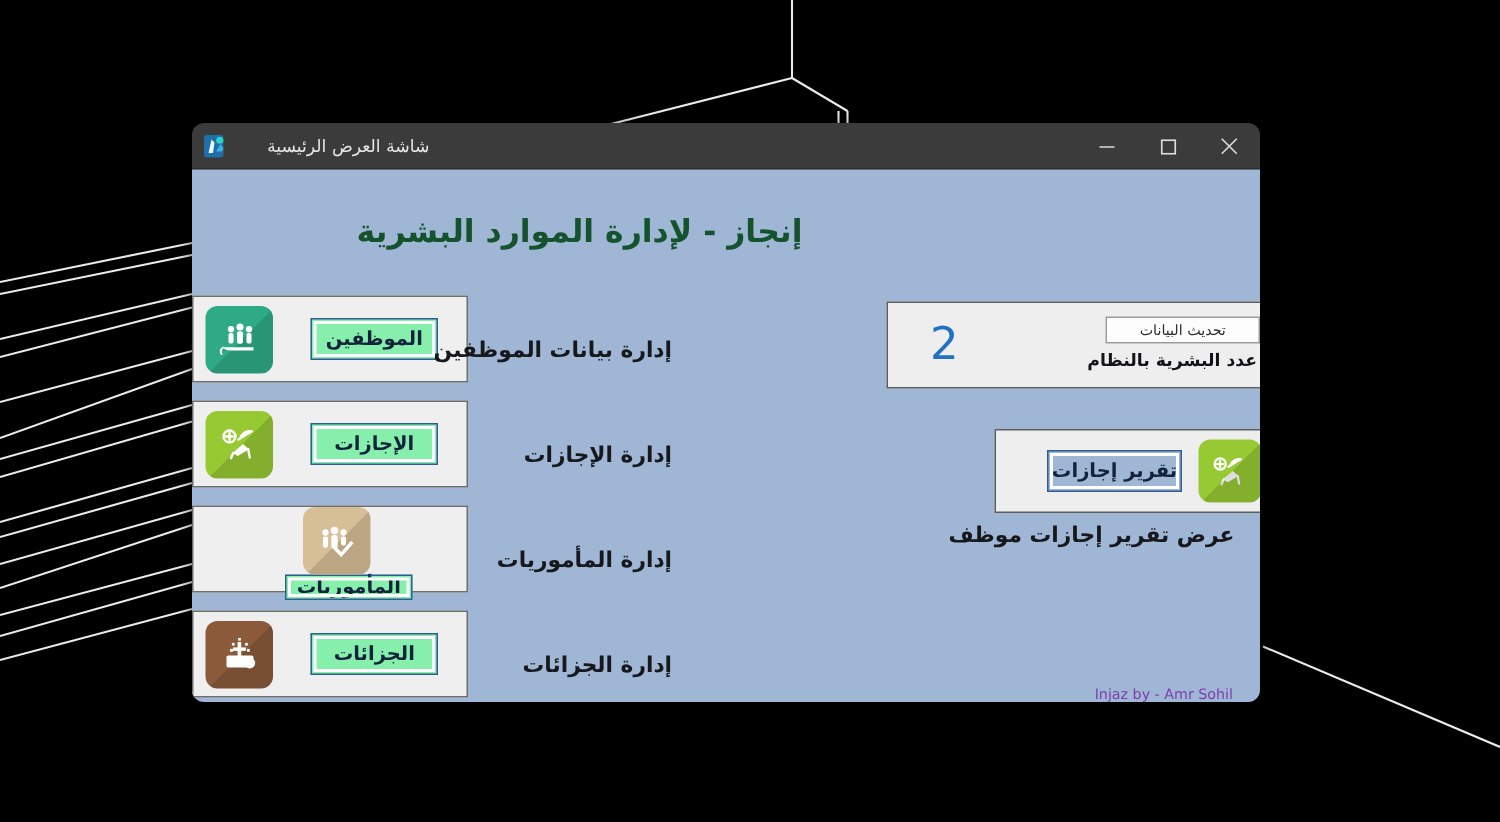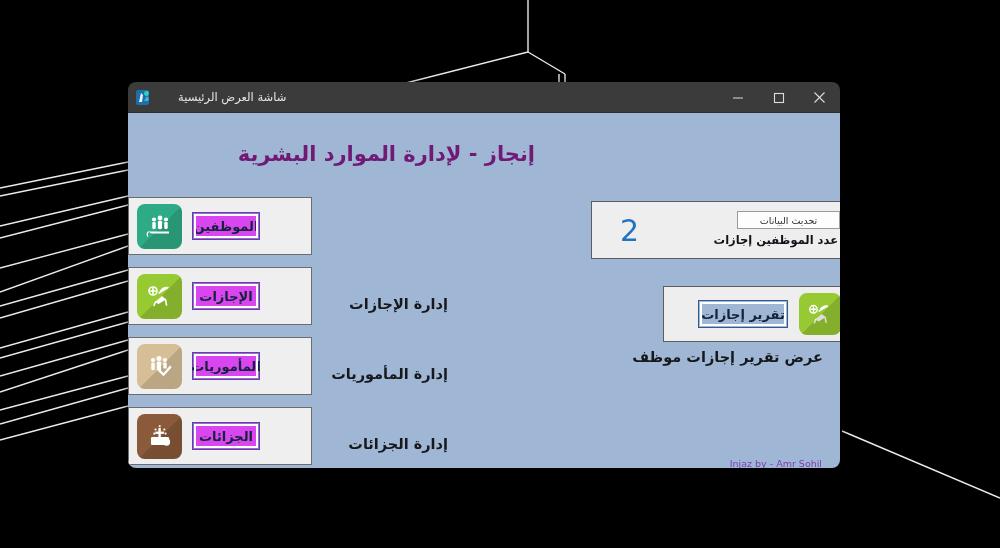--- a/index.html
+++ b/index.html
@@ -87,42 +87,42 @@
     height: 355px;
     background: #9fb6d4;
   }
 
   
   #main-title {
     position: absolute;
     right: 305px;
     top: 41px;
     transform: translateY(-50%);
-    color: #701a75;
+    color: #14532d;
     font-size: 21px;
     font-weight: bold;
     direction: rtl;
     white-space: nowrap;
     font-family: "DejaVu Sans", sans-serif;
   }
 
   
   .menu-row {
     position: absolute;
     left: 0px;
     width: 184px;
     height: 58px;
     background: #efeff0;
     border: 1px solid #6d6d6d;
     display: flex;
     align-items: center;
   }
   .menu-row.r0 { top: 84px; }
   .menu-row.r1 { top: 154px; }
-  .menu-row.r2 { top: 224px; }
+  .menu-row.r2 { top: 224px; flex-direction: column; }
   .menu-row.r3 { top: 294px; text-align: right; }
 
   .row-icon {
     width: 45px;
     height: 45px;
     border-radius: 8px;
     margin-left: 8px;
     flex: 0 0 auto;
     position: relative;
     overflow: hidden;
@@ -131,24 +131,24 @@
     justify-content: center;
   }
   .row-icon .shade {
     position: absolute;
     inset: 0;
     background: linear-gradient(135deg, rgba(255,255,255,0) 52%, rgba(0,0,0,0.13) 52%);
   }
   .row-icon svg { position: relative; display: block; }
 
   .row-btn {
-    margin-left: 10px;
-    width: 68px;
+    margin-left: 25px;
+    width: 85px;
     height: 28px;
-    background: #d946ef;
+    background: #86efac;
     border: 1px solid #2f5c94;
     outline: 2px solid #ffffff;
     outline-offset: -4px;
     color: #12233b;
     font-size: 13px;
     font-weight: bold;
     display: flex;
     align-items: center;
     justify-content: center;
     direction: rtl;
@@ -369,20 +369,21 @@
                 <rect x="13" y="9.8" width="4" height="8.4" rx="1.4"></rect>
               <circle cx="21" cy="8.5" r="2.1"></circle>
                 <rect x="19.3" y="11" width="3.4" height="7" rx="1.2"></rect>
               <path d="M4 20.5 L24 20.5 L24 22.6 L9 22.6 C6 22.6 4 21.8 4 20.5 Z"></path>
               <path d="M4 20.5 C2 21.6 1.5 23.6 3 25.5" stroke="#ffffff" stroke-width="1.3" fill="none"></path>
             </g>
           </svg>
         </div>
         <div class="row-btn">الموظفين</div>
       </div>
+      <div class="row-desc d0">إدارة بيانات الموظفين</div>
 
       <div class="menu-row r1">
         <div class="row-icon" style="background:#96c932">
           <div class="shade"></div>
           <svg width="30" height="30" viewBox="0 0 30 30">
             <g fill="none" stroke="#ffffff" stroke-width="1.6" stroke-linecap="round">
               <circle cx="8" cy="10" r="4"></circle>
               <line x1="8" y1="7.6" x2="8" y2="12.4"></line>
               <line x1="5.6" y1="10" x2="10.4" y2="10"></line>
               <path d="M14 12 L22.5 6.5"></path>
@@ -433,21 +434,21 @@
             <circle cx="21.5" cy="21" r="3" fill="none" stroke="#ffffff" stroke-width="1.3"></circle>
           </svg>
         </div>
         <div class="row-btn">الجزائات</div>
       </div>
       <div class="row-desc d3">إدارة الجزائات</div>
 
       <div id="count-panel">
         <div id="count-number">2</div>
         <div id="refresh-btn">تحديث البيانات</div>
-        <div id="count-label">عدد الموظفين إجازات</div>
+        <div id="count-label">عدد البشرية بالنظام</div>
       </div>
 
       <div id="leave-panel">
         <div id="leave-icon" style="background:#96c932">
           <div class="shade"></div>
           <svg width="28" height="28" viewBox="0 0 30 30">
             <g fill="none" stroke="#ffffff" stroke-width="1.6" stroke-linecap="round">
               <circle cx="8" cy="10" r="4"></circle>
               <line x1="8" y1="7.6" x2="8" y2="12.4"></line>
               <line x1="5.6" y1="10" x2="10.4" y2="10"></line>

